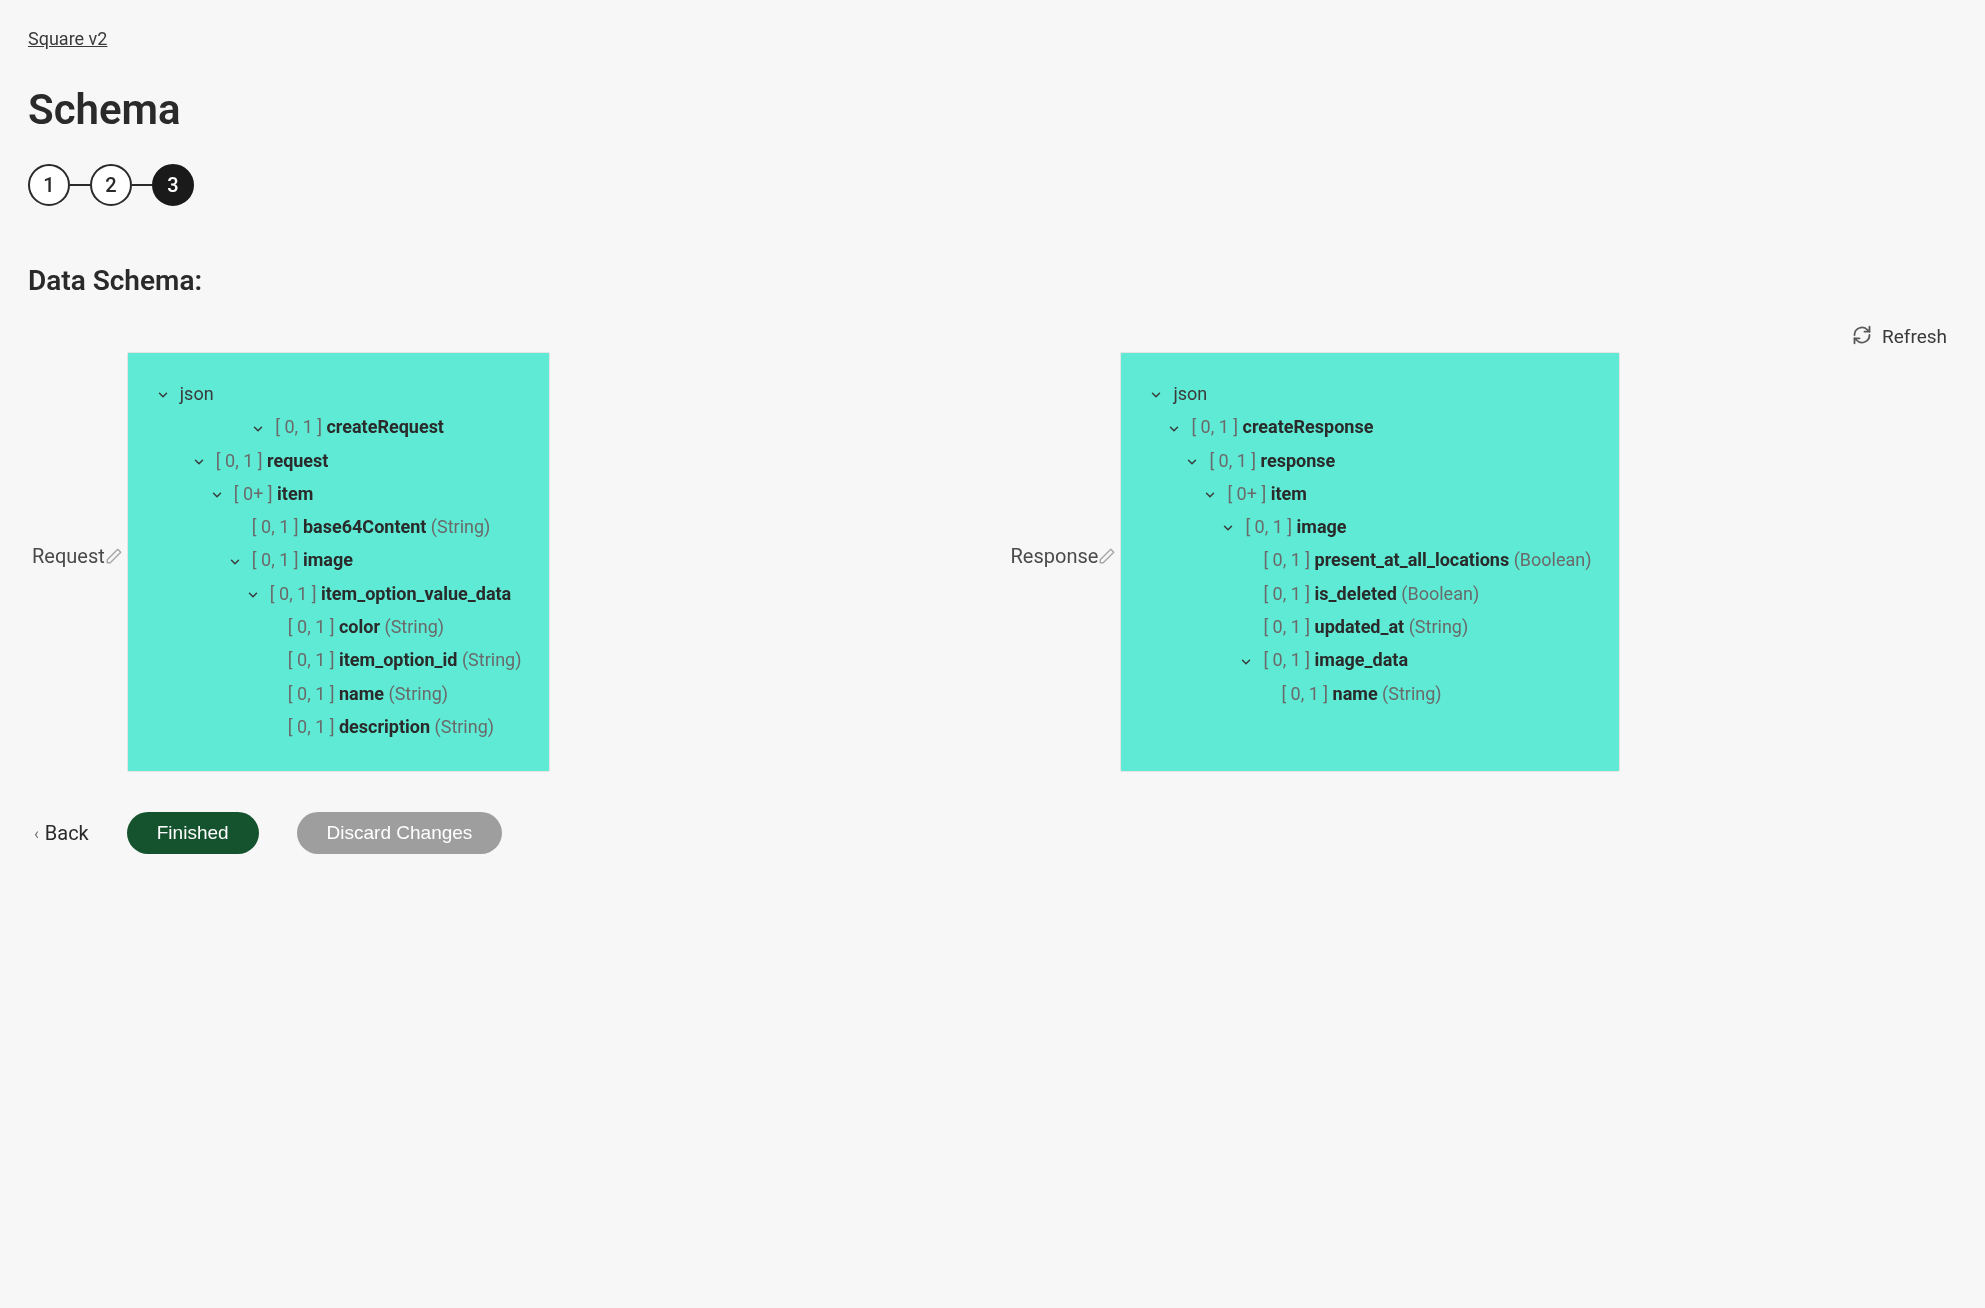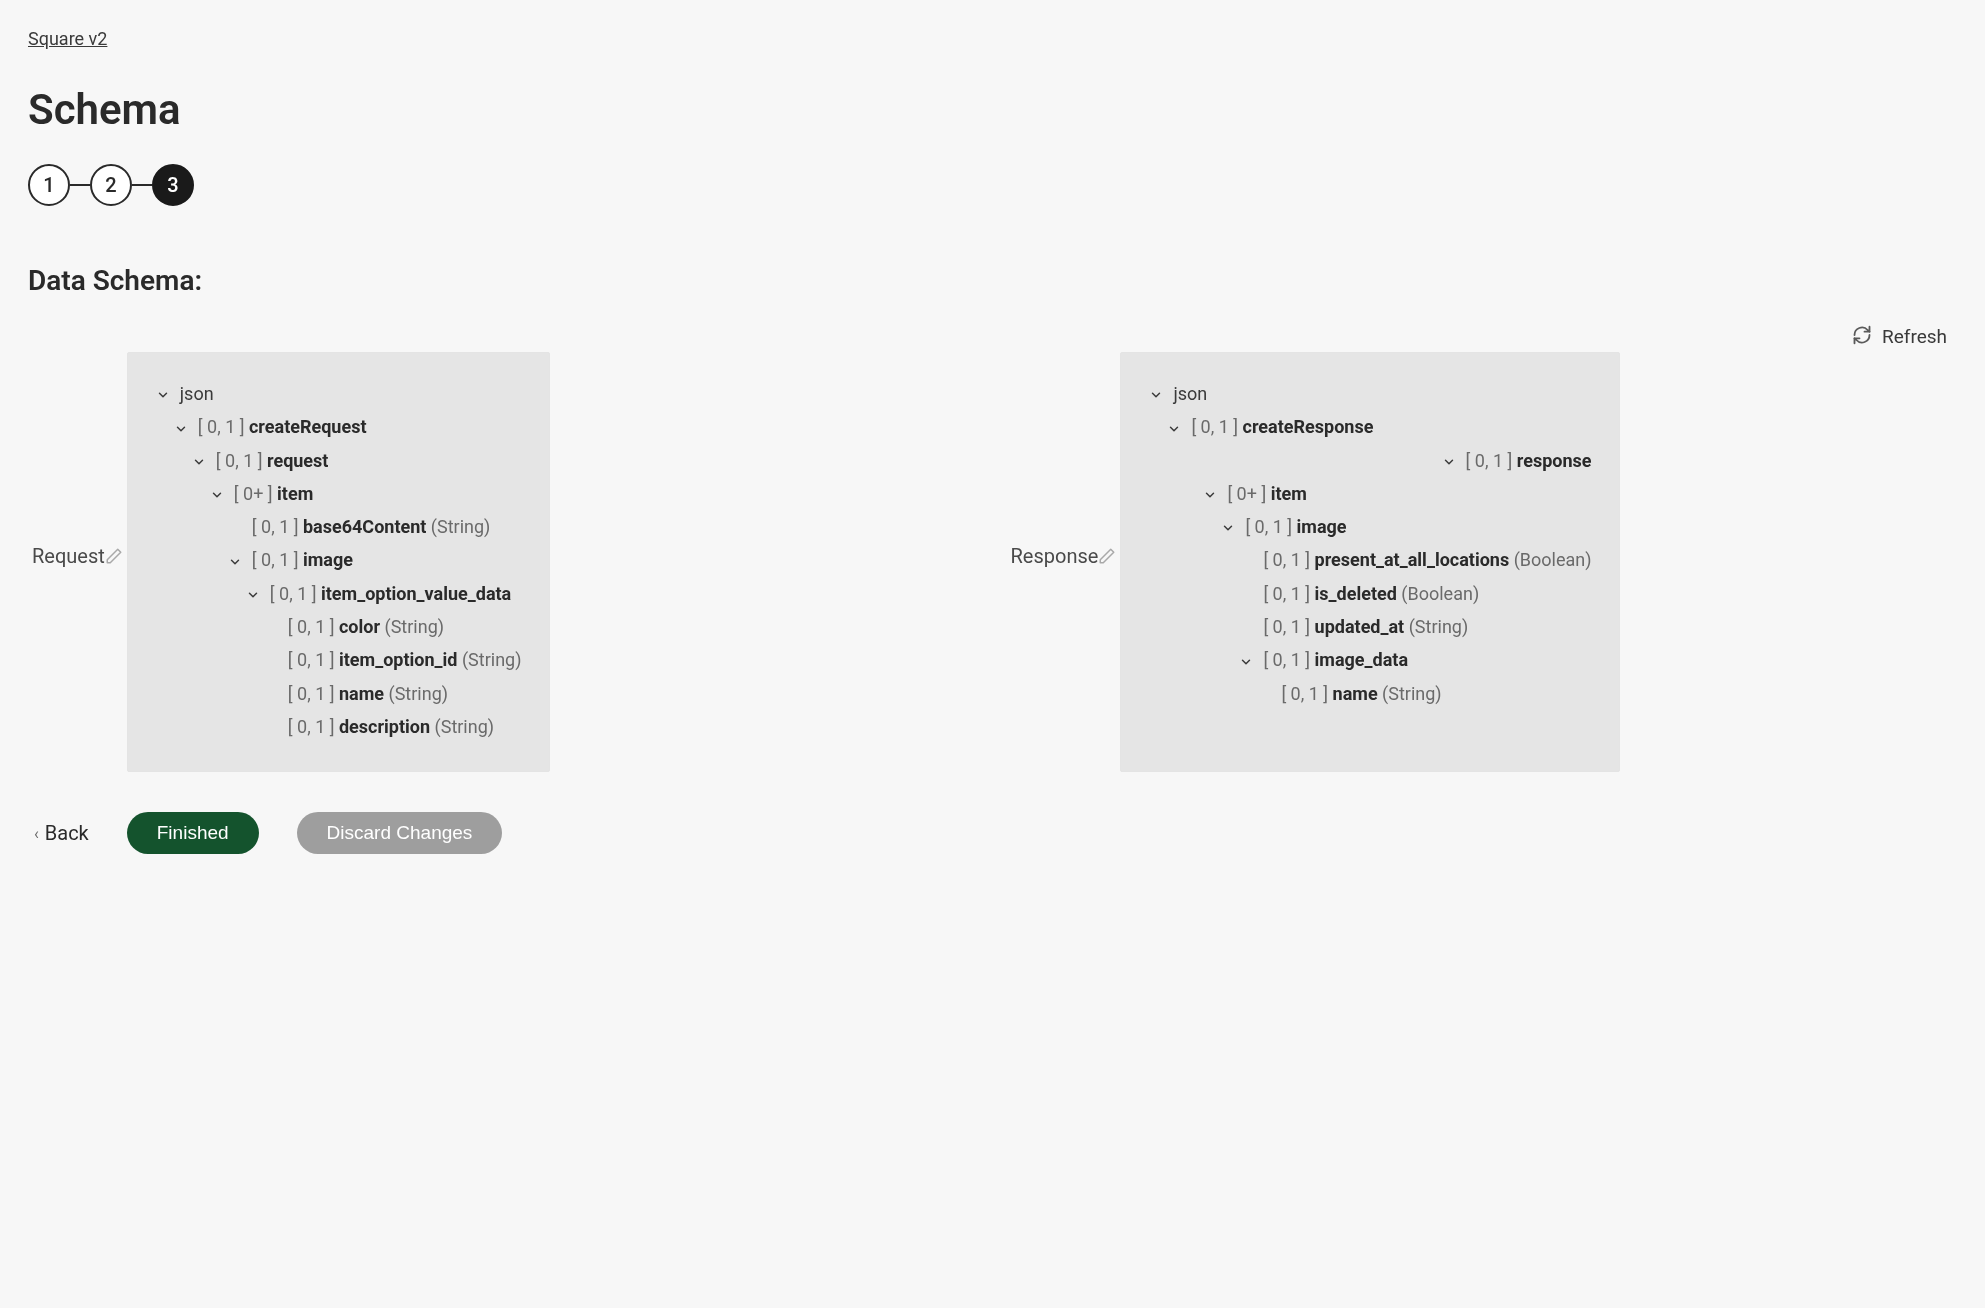--- a/index.html
+++ b/index.html
@@ -98,21 +98,21 @@
       color: #4a4a4a;
       font-weight: 400;
     }
     .edit-icon {
       width: 18px;
       height: 18px;
       cursor: pointer;
       opacity: 0.55;
     }
     .panel-body {
-      background: #e5e5e5;
+      background: #5eead4;
       border: 1px solid #e4e4e4;
       border-radius: 2px;
       padding: 24px 28px 28px 28px;
       min-height: 380px;
     }
     .tree-node {
       font-size: 18px;
       color: #3a3a3a;
       line-height: 1.85;
       white-space: nowrap;
@@ -201,21 +201,21 @@
       <span class="edit-icon">
         <svg viewBox="0 0 24 24" fill="none" stroke="#6a6a6a" stroke-width="2" stroke-linecap="round" stroke-linejoin="round">
             <path d="M17 3l4 4L7 21H3v-4L17 3z"></path>
           </svg>
       </span>
     </div>
     <div class="panel-body" id="request-tree">
         <div class="tree-node" style="padding-left: 0px;"><span class="chev"><svg width="14" height="14" viewBox="0 0 24 24" fill="none" stroke="#3a3a3a" stroke-width="2.5" stroke-linecap="round" stroke-linejoin="round">
               <polyline points="6 9 12 15 18 9"></polyline>
             </svg></span><span>json</span></div>
-        <div class="tree-node" style="padding-left: 18px;"><span class="chev"><svg width="14" height="14" viewBox="0 0 24 24" fill="none" stroke="#3a3a3a" stroke-width="2.5" stroke-linecap="round" stroke-linejoin="round">
+        <div class="tree-node" style="padding-left: 18px; text-align: center;"><span class="chev"><svg width="14" height="14" viewBox="0 0 24 24" fill="none" stroke="#3a3a3a" stroke-width="2.5" stroke-linecap="round" stroke-linejoin="round">
               <polyline points="6 9 12 15 18 9"></polyline>
             </svg></span><span class="card">[ 0, 1 ] </span><span class="nname">createRequest</span></div>
         <div class="tree-node" style="padding-left: 36px;"><span class="chev"><svg width="14" height="14" viewBox="0 0 24 24" fill="none" stroke="#3a3a3a" stroke-width="2.5" stroke-linecap="round" stroke-linejoin="round">
               <polyline points="6 9 12 15 18 9"></polyline>
             </svg></span><span class="card">[ 0, 1 ] </span><span class="nname">request</span></div>
         <div class="tree-node" style="padding-left: 54px;"><span class="chev"><svg width="14" height="14" viewBox="0 0 24 24" fill="none" stroke="#3a3a3a" stroke-width="2.5" stroke-linecap="round" stroke-linejoin="round">
               <polyline points="6 9 12 15 18 9"></polyline>
             </svg></span><span class="card">[ 0+ ] </span><span class="nname">item</span></div>
         <div class="tree-node" style="padding-left: 72px;"><span class="nochev"></span><span class="card">[ 0, 1 ] </span><span class="nname">base64Content</span><span class="ntype"> (String)</span></div>
         <div class="tree-node" style="padding-left: 72px;"><span class="chev"><svg width="14" height="14" viewBox="0 0 24 24" fill="none" stroke="#3a3a3a" stroke-width="2.5" stroke-linecap="round" stroke-linejoin="round">
@@ -240,21 +240,21 @@
           </svg>
       </span>
     </div>
     <div class="panel-body" id="response-tree">
         <div class="tree-node" style="padding-left: 0px;"><span class="chev"><svg width="14" height="14" viewBox="0 0 24 24" fill="none" stroke="#3a3a3a" stroke-width="2.5" stroke-linecap="round" stroke-linejoin="round">
               <polyline points="6 9 12 15 18 9"></polyline>
             </svg></span><span>json</span></div>
         <div class="tree-node" style="padding-left: 18px;"><span class="chev"><svg width="14" height="14" viewBox="0 0 24 24" fill="none" stroke="#3a3a3a" stroke-width="2.5" stroke-linecap="round" stroke-linejoin="round">
               <polyline points="6 9 12 15 18 9"></polyline>
             </svg></span><span class="card">[ 0, 1 ] </span><span class="nname">createResponse</span></div>
-        <div class="tree-node" style="padding-left: 36px; text-align: right;"><span class="chev"><svg width="14" height="14" viewBox="0 0 24 24" fill="none" stroke="#3a3a3a" stroke-width="2.5" stroke-linecap="round" stroke-linejoin="round">
+        <div class="tree-node" style="padding-left: 36px;"><span class="chev"><svg width="14" height="14" viewBox="0 0 24 24" fill="none" stroke="#3a3a3a" stroke-width="2.5" stroke-linecap="round" stroke-linejoin="round">
               <polyline points="6 9 12 15 18 9"></polyline>
             </svg></span><span class="card">[ 0, 1 ] </span><span class="nname">response</span></div>
         <div class="tree-node" style="padding-left: 54px;"><span class="chev"><svg width="14" height="14" viewBox="0 0 24 24" fill="none" stroke="#3a3a3a" stroke-width="2.5" stroke-linecap="round" stroke-linejoin="round">
               <polyline points="6 9 12 15 18 9"></polyline>
             </svg></span><span class="card">[ 0+ ] </span><span class="nname">item</span></div>
         <div class="tree-node" style="padding-left: 72px;"><span class="chev"><svg width="14" height="14" viewBox="0 0 24 24" fill="none" stroke="#3a3a3a" stroke-width="2.5" stroke-linecap="round" stroke-linejoin="round">
               <polyline points="6 9 12 15 18 9"></polyline>
             </svg></span><span class="card">[ 0, 1 ] </span><span class="nname">image</span></div>
         <div class="tree-node" style="padding-left: 90px;"><span class="nochev"></span><span class="card">[ 0, 1 ] </span><span class="nname">present_at_all_locations</span><span class="ntype"> (Boolean)</span></div>
         <div class="tree-node" style="padding-left: 90px;"><span class="nochev"></span><span class="card">[ 0, 1 ] </span><span class="nname">is_deleted</span><span class="ntype"> (Boolean)</span></div>

